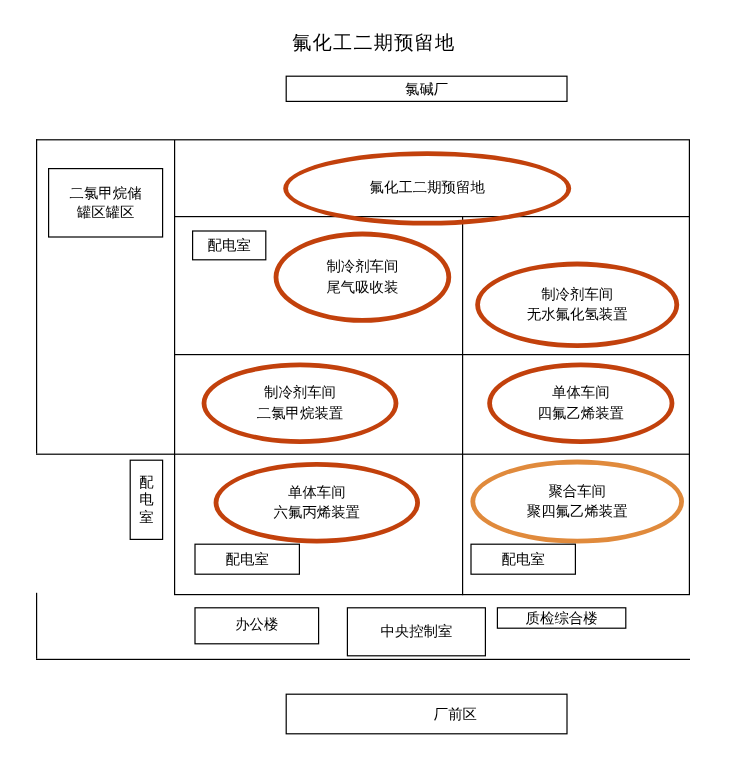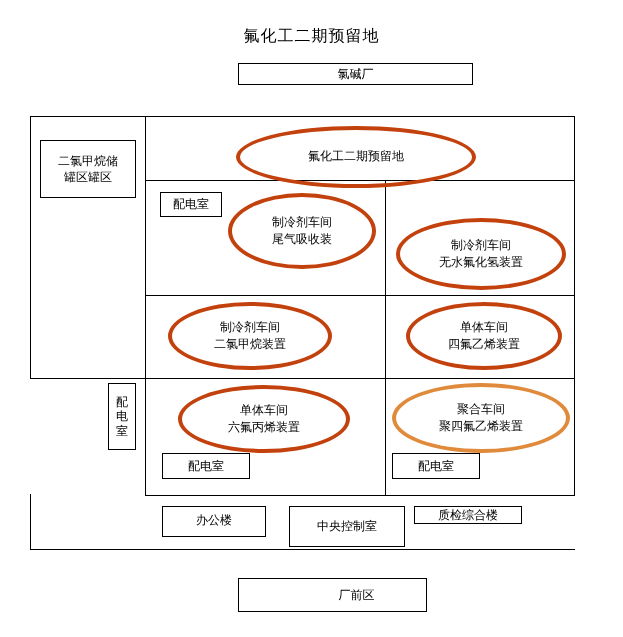--- a/index.html
+++ b/index.html
@@ -133,15 +133,15 @@
   <div class="box" style="left:162px; top:453px; width:88px; height:26px;">配电室</div>
 
   <div class="box" style="left:392px; top:453px; width:88px; height:26px;">配电室</div>
 
   <div class="box" style="left:162px; top:506px; width:104px; height:31px;font-family:Liberation Mono, monospace;">办公楼</div>
 
   <div class="box" style="left:289px; top:506px; width:116px; height:41px;">中央控制室</div>
 
   <div class="box" style="left:414px; top:506px; width:108px; height:18px;">质检综合楼</div>
 
-  <div class="box" style="left:238px; top:578px; width:189px; height:34px;padding-left:48px;">厂前区</div>
+  <div class="box" style="left:238px; top:578px; width:235px; height:34px;padding-left:48px;">厂前区</div>
 
 </div>
 
 </body></html>

